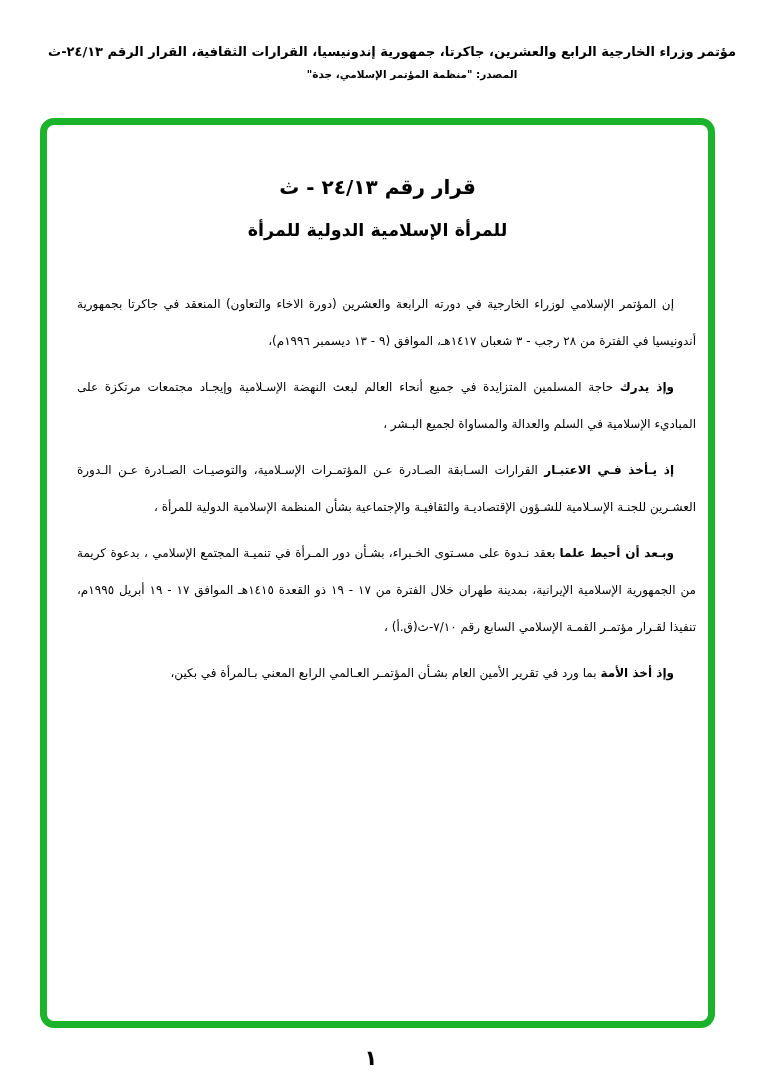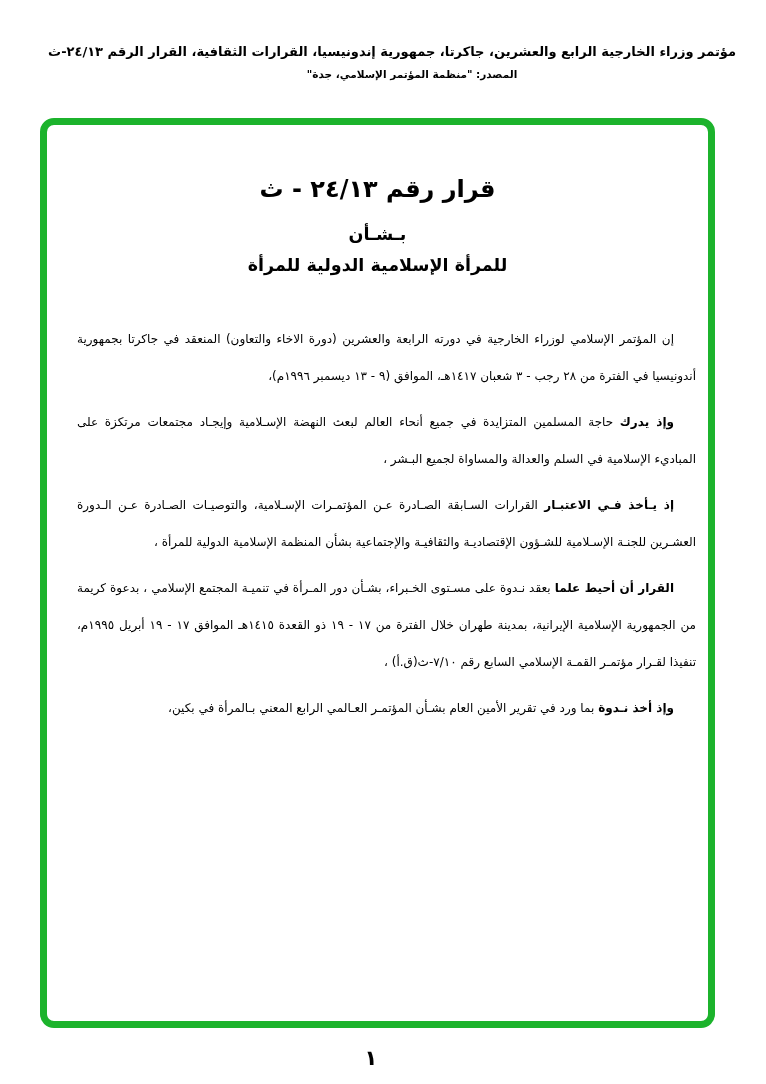--- a/index.html
+++ b/index.html
@@ -54,21 +54,21 @@
     box-sizing: content-box;
     background: #ffffff;
   }
   
   .title-block {
     margin-top: 50px;
     text-align: center;
     font-weight: bold;
   }
   .title-line1 {
-    font-size: 24px;
+    font-size: 20px;
     margin-bottom: 16px;
   }
   .title-line2, .title-line3, .title-line4 {
     font-size: 17.5px;
     line-height: 31px;
   }
   
   .body-text {
     margin: 40px 12px 0 30px;
     font-size: 12px;
@@ -101,43 +101,42 @@
 
   <div class="doc-header">
     <div class="line1">مؤتمر وزراء الخارجية الرابع والعشرين، جاكرتا، جمهورية إندونيسيا، القرارات الثقافية، القرار الرقم ٢٤/١٣-ث</div>
     <div class="line2">المصدر:  "منظمة المؤتمر الإسلامي، جدة"</div>
   </div>
 
   <div class="frame">
 
     <div class="title-block">
       <div class="title-line1">قرار رقم ٢٤/١٣ - ث</div>
-      <div class="title-line2">بـشـأن</div>
       <div class="title-line3">للمرأة الإسلامية الدولية للمرأة</div>
     </div>
 
     <div class="body-text">
       <p>
         <b></b>
         <span>إن المؤتمر الإسلامي لوزراء الخارجية في دورته الرابعة والعشرين  (دورة الاخاء والتعاون) المنعقد في جاكرتا بجمهورية أندونيسيا في الفترة من ٢٨ رجب - ٣ شعبان ١٤١٧هـ، الموافق (٩ - ١٣ ديسمبر ١٩٩٦م)،</span>
       </p>
       <p>
         <b>وإذ يدرك</b>
         <span>حاجة المسلمين المتزايدة في جميع أنحاء العالم لبعث النهضة الإسـلامية وإيجـاد مجتمعات مرتكزة على المباديء الإسلامية في السلم والعدالة والمساواة لجميع البـشر ،</span>
       </p>
       <p>
         <b>إذ يـأخذ فـي الاعتبـار</b>
         <span>القرارات السـابقة الصـادرة عـن المؤتمـرات الإسـلامية، والتوصيـات الصـادرة عـن الـدورة العشـرين للجنـة الإسـلامية للشـؤون الإقتصاديـة والثقافيـة والإجتماعية بشأن المنظمة الإسلامية الدولية للمرأة ،</span>
       </p>
       <p>
-        <b>القرار أن أحيط علما</b>
+        <b>وبـعد أن أحيط علما</b>
         <span>بعقد نـدوة على مسـتوى الخـبراء، بشـأن دور المـرأة في تنميـة المجتمع الإسلامي ، بدعوة كريمة من الجمهورية الإسلامية الإيرانية، بمدينة طهران خلال الفترة من ١٧ - ١٩ ذو القعدة ١٤١٥هـ الموافق ١٧ - ١٩ أبريل ١٩٩٥م، تنفيذا لقـرار مؤتمـر القمـة الإسلامي السابع رقم ٧/١٠-ث(ق.أ) ،</span>
       </p>
       <p>
-        <b>وإذ أخذ نـدوة</b>
+        <b>وإذ أخذ الأمة</b>
         <span>بما ورد في تقرير الأمين العام بشـأن المؤتمـر العـالمي الرابع المعني بـالمرأة في بكين،</span>
       </p>
     </div>
 
   </div>
 
   <div class="page-number">١</div>
 
 </div>
 

